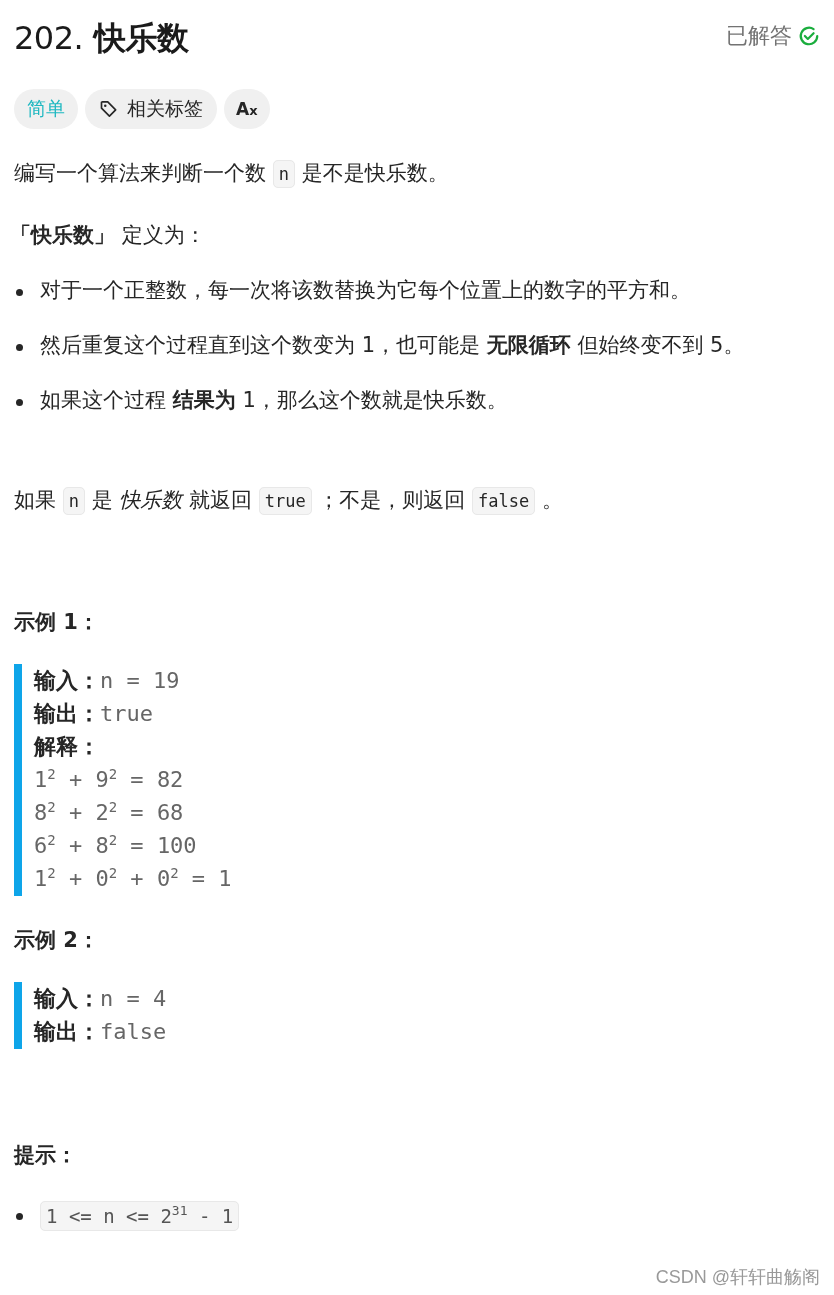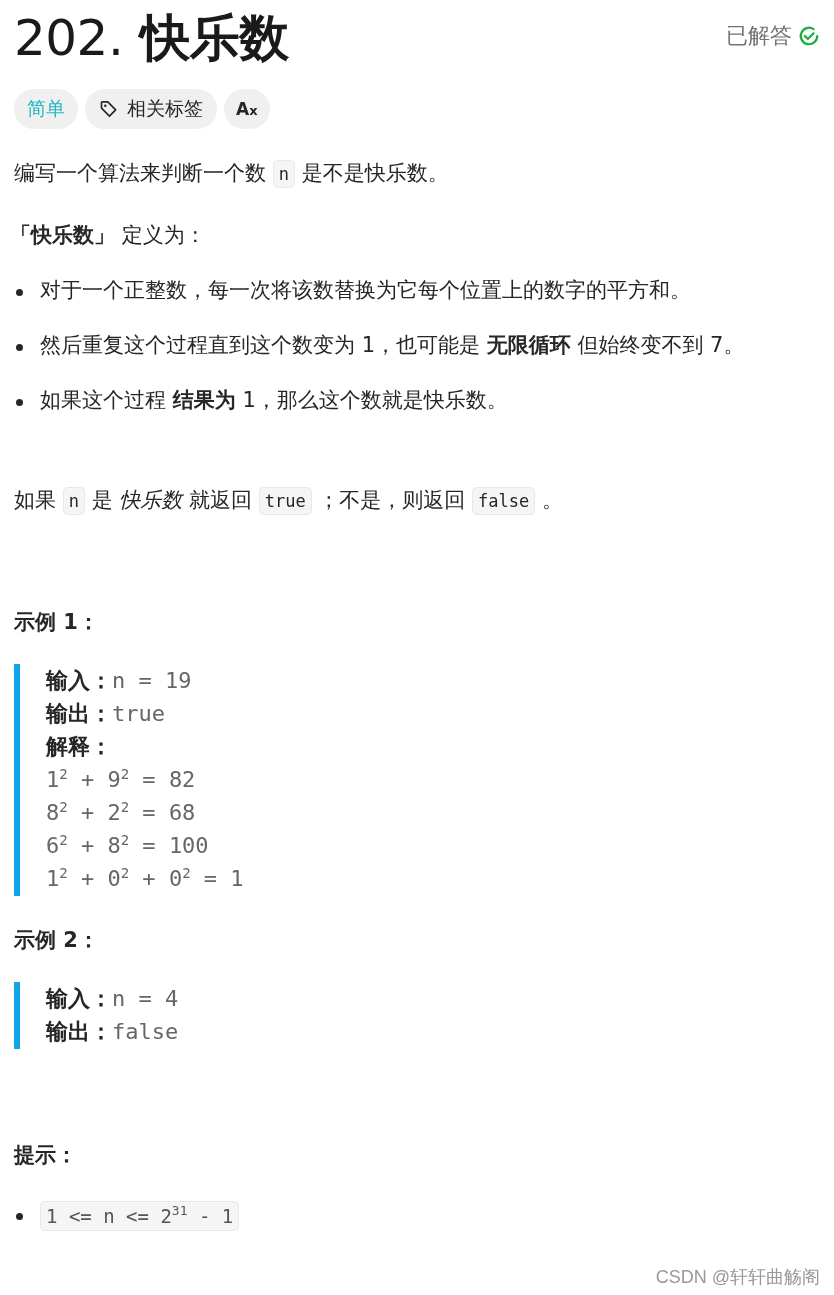--- a/index.html
+++ b/index.html
@@ -9,21 +9,21 @@
       color: #262626;
       font-size: 21px;
       position: relative;
     }
     .page { position: absolute; left: 14px; top: 0; width: 806px; }
 
     
     .header { position: relative; height: 82px; }
     .title {
       position: absolute; left: 0; top: 14px;
-      font-size: 50px; line-height: 48px; font-weight: bold; color: #1a1a1a;
+      font-size: 32px; line-height: 48px; font-weight: bold; color: #1a1a1a;
       letter-spacing: -0.5px;
       text-align: right;
     }
     .title .num { font-weight: normal; }
     .solved {
       position: absolute; right: 0; top: 20px;
       display: flex; align-items: center; gap: 6px;
       font-size: 22px; color: #737373; line-height: 32px;
     }
     .solved svg { width: 22px; height: 22px; }
@@ -59,22 +59,22 @@
     }
 
     .para3 { position: absolute; top: 327px; }
 
     .ex-title { position: absolute; font-weight: bold; font-size: 21px; line-height: 30px; }
     .ex1-title { top: 457px; }
     .ex2-title { top: 775px; }
     .tips-title { top: 990px; }
 
     .example {
-      position: absolute; left: 0; border-left: 6px solid #0ea5e9;
-      padding-left: 26px; font-size: 22px; line-height: 33px;
+      position: absolute; left: 0; border-left: 8px solid #0ea5e9;
+      padding-left: 12px; font-size: 22px; line-height: 33px;
     }
     .ex1 { top: 514px; height: 232px; }
     .ex2 { top: 832px; height: 67px; }
     .example .lbl { font-weight: bold; color: #262626; font-family: "DejaVu Sans", sans-serif; }
     .example .val { font-family: "DejaVu Sans Mono", "Liberation Mono", monospace; color: #666; font-size: 22px; }
     .example sup { font-size: 14px; vertical-align: 8px; line-height: 0; }
 
     ul.tips { position: absolute; top: 1046px; left: 0; list-style: none; text-align: right; }
     ul.tips li { position: relative; padding-left: 26px; line-height: 40px; }
     ul.tips li::before {
@@ -135,21 +135,21 @@
       <span>定义为：</span>
     </p>
 
     <ul class="bullets">
       <li>
         <span>对于一个正整数，每一次将该数替换为它每个位置上的数字的平方和。</span>
       </li>
       <li>
         <span>然后重复这个过程直到这个数变为 1，也可能是</span>
         <b>无限循环</b>
-        <span>但始终变不到 7。</span>
+        <span>但始终变不到 5。</span>
       </li>
       <li>
         <span>如果这个过程</span>
         <b>结果为</b>
         <span>1，那么这个数就是快乐数。</span>
       </li>
     </ul>
 
     <p class="para3">
       <span>如果</span>

